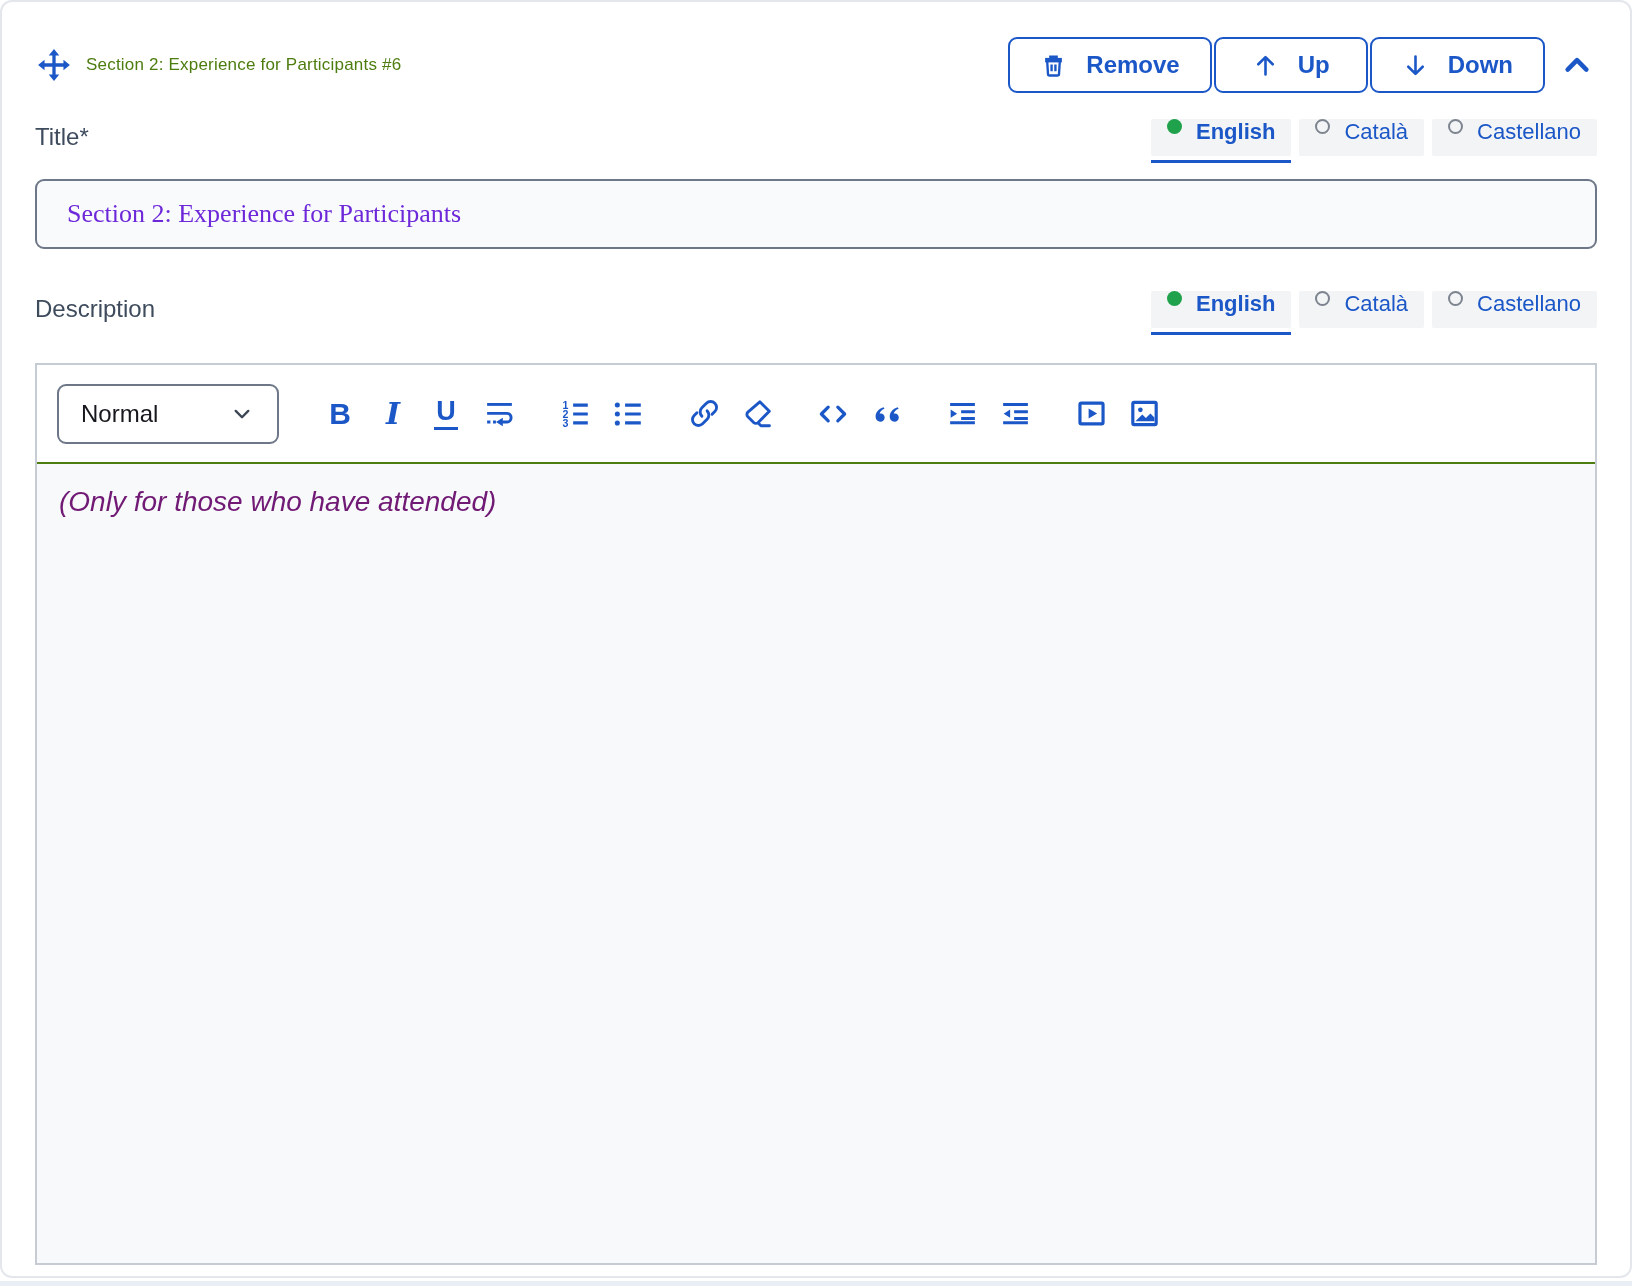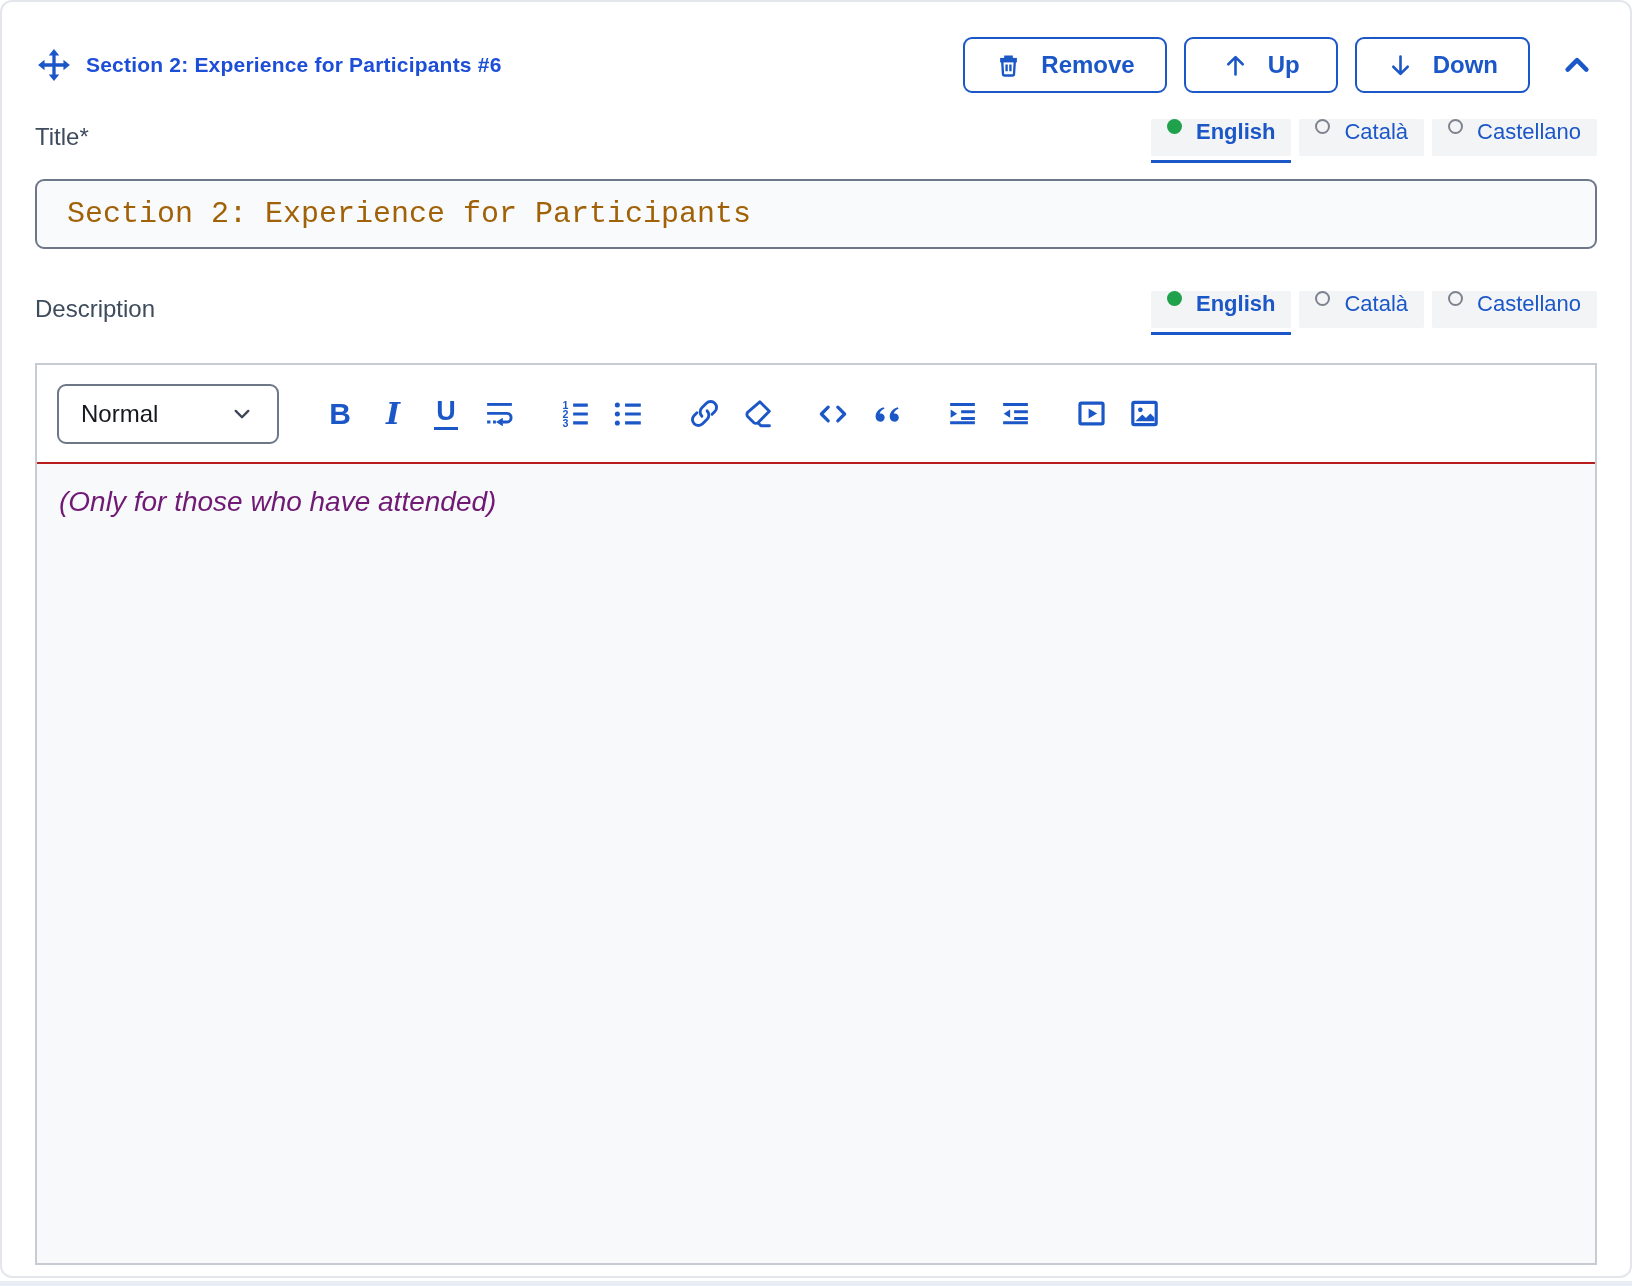--- a/index.html
+++ b/index.html
@@ -19,22 +19,22 @@
     padding: 34px 33px 20px 33px;
   }
   .bottom-strip {
     position: absolute; left: 0; right: 0; bottom: 0; height: 5px;
     background: #e9eef5;
   }
   
   .header { display: flex; align-items: center; height: 58px; }
   .hdr-left { display: flex; align-items: center; gap: 13px; }
   .drag-handle { width: 38px; height: 38px; display: flex; align-items: center; justify-content: center; cursor: move; }
-  .hdr-title { color: #1d4ed8; font-size: 21px; font-weight: 700; letter-spacing: .2px; }
-  .hdr-actions { margin-left: auto; display: flex; align-items: center; gap: 17px; padding-left: 46px; }
+  .hdr-title { color: #4d7c0f; font-size: 17px; font-weight: 400; letter-spacing: .2px; }
+  .hdr-actions { margin-left: auto; display: flex; align-items: center; gap: 2px; padding-left: 46px; }
   .btn {
     display: flex; align-items: center; gap: 19px;
     height: 56px; padding: 0 30px;
     background: #fff; border: 2px solid #1b57c7; border-radius: 9px;
     color: #1b57c7; font-size: 24px; font-weight: 700;
     font-family: inherit; cursor: pointer;
   }
   .btn .bicon { display: flex; width: 27px; height: 27px; }
   .collapse-btn { background: none; border: none; margin-left: 10px; width: 40px; height: 40px;
     display: flex; align-items: center; justify-content: center; cursor: pointer; }
@@ -54,27 +54,27 @@
   .lang-tab.active::after {
     content: ""; position: absolute; left: 0; right: 0; bottom: -7px; height: 3px;
     background: #1b57c7;
   }
   .dot-on { width: 15px; height: 15px; border-radius: 50%; background: #1fa24b; }
   .dot-off { width: 15px; height: 15px; border-radius: 50%; background: transparent; border: 2.5px solid #7d848f; }
   
   .text-input {
     margin-top: 22px; width: 100%; height: 70px;
     border: 2px solid #6d7787; border-radius: 9px;
-    background: #f9fafc; color: #a16207;
-    font-size: 30px; font-family: Liberation Mono, monospace;
+    background: #f9fafc; color: #6d28d9;
+    font-size: 26px; font-family: Liberation Serif, serif;
     padding: 0 30px; outline: none; display: block;
   }
   
   .editor { margin-top: 34px; height: 902px; border: 2px solid #c7ccd4; display: flex; flex-direction: column; background: #fff; }
-  .toolbar { height: 99px; flex: none; display: flex; align-items: center; padding: 0 20px; border-bottom: 2px solid #b91c1c; background: #fff; }
+  .toolbar { height: 99px; flex: none; display: flex; align-items: center; padding: 0 20px; border-bottom: 2px solid #4d7c0f; background: #fff; }
   .fmt-select {
     width: 222px; height: 60px; border: 2px solid #6d7787; border-radius: 9px; background: #fff;
     display: flex; align-items: center; justify-content: space-between;
     padding: 0 22px; font-size: 24px; color: #16181d; font-family: inherit; cursor: pointer;
   }
   .tbtn {
     background: none; border: none; cursor: pointer;
     width: 38px; height: 40px; margin-left: 15px;
     display: flex; align-items: center; justify-content: center;
   }

